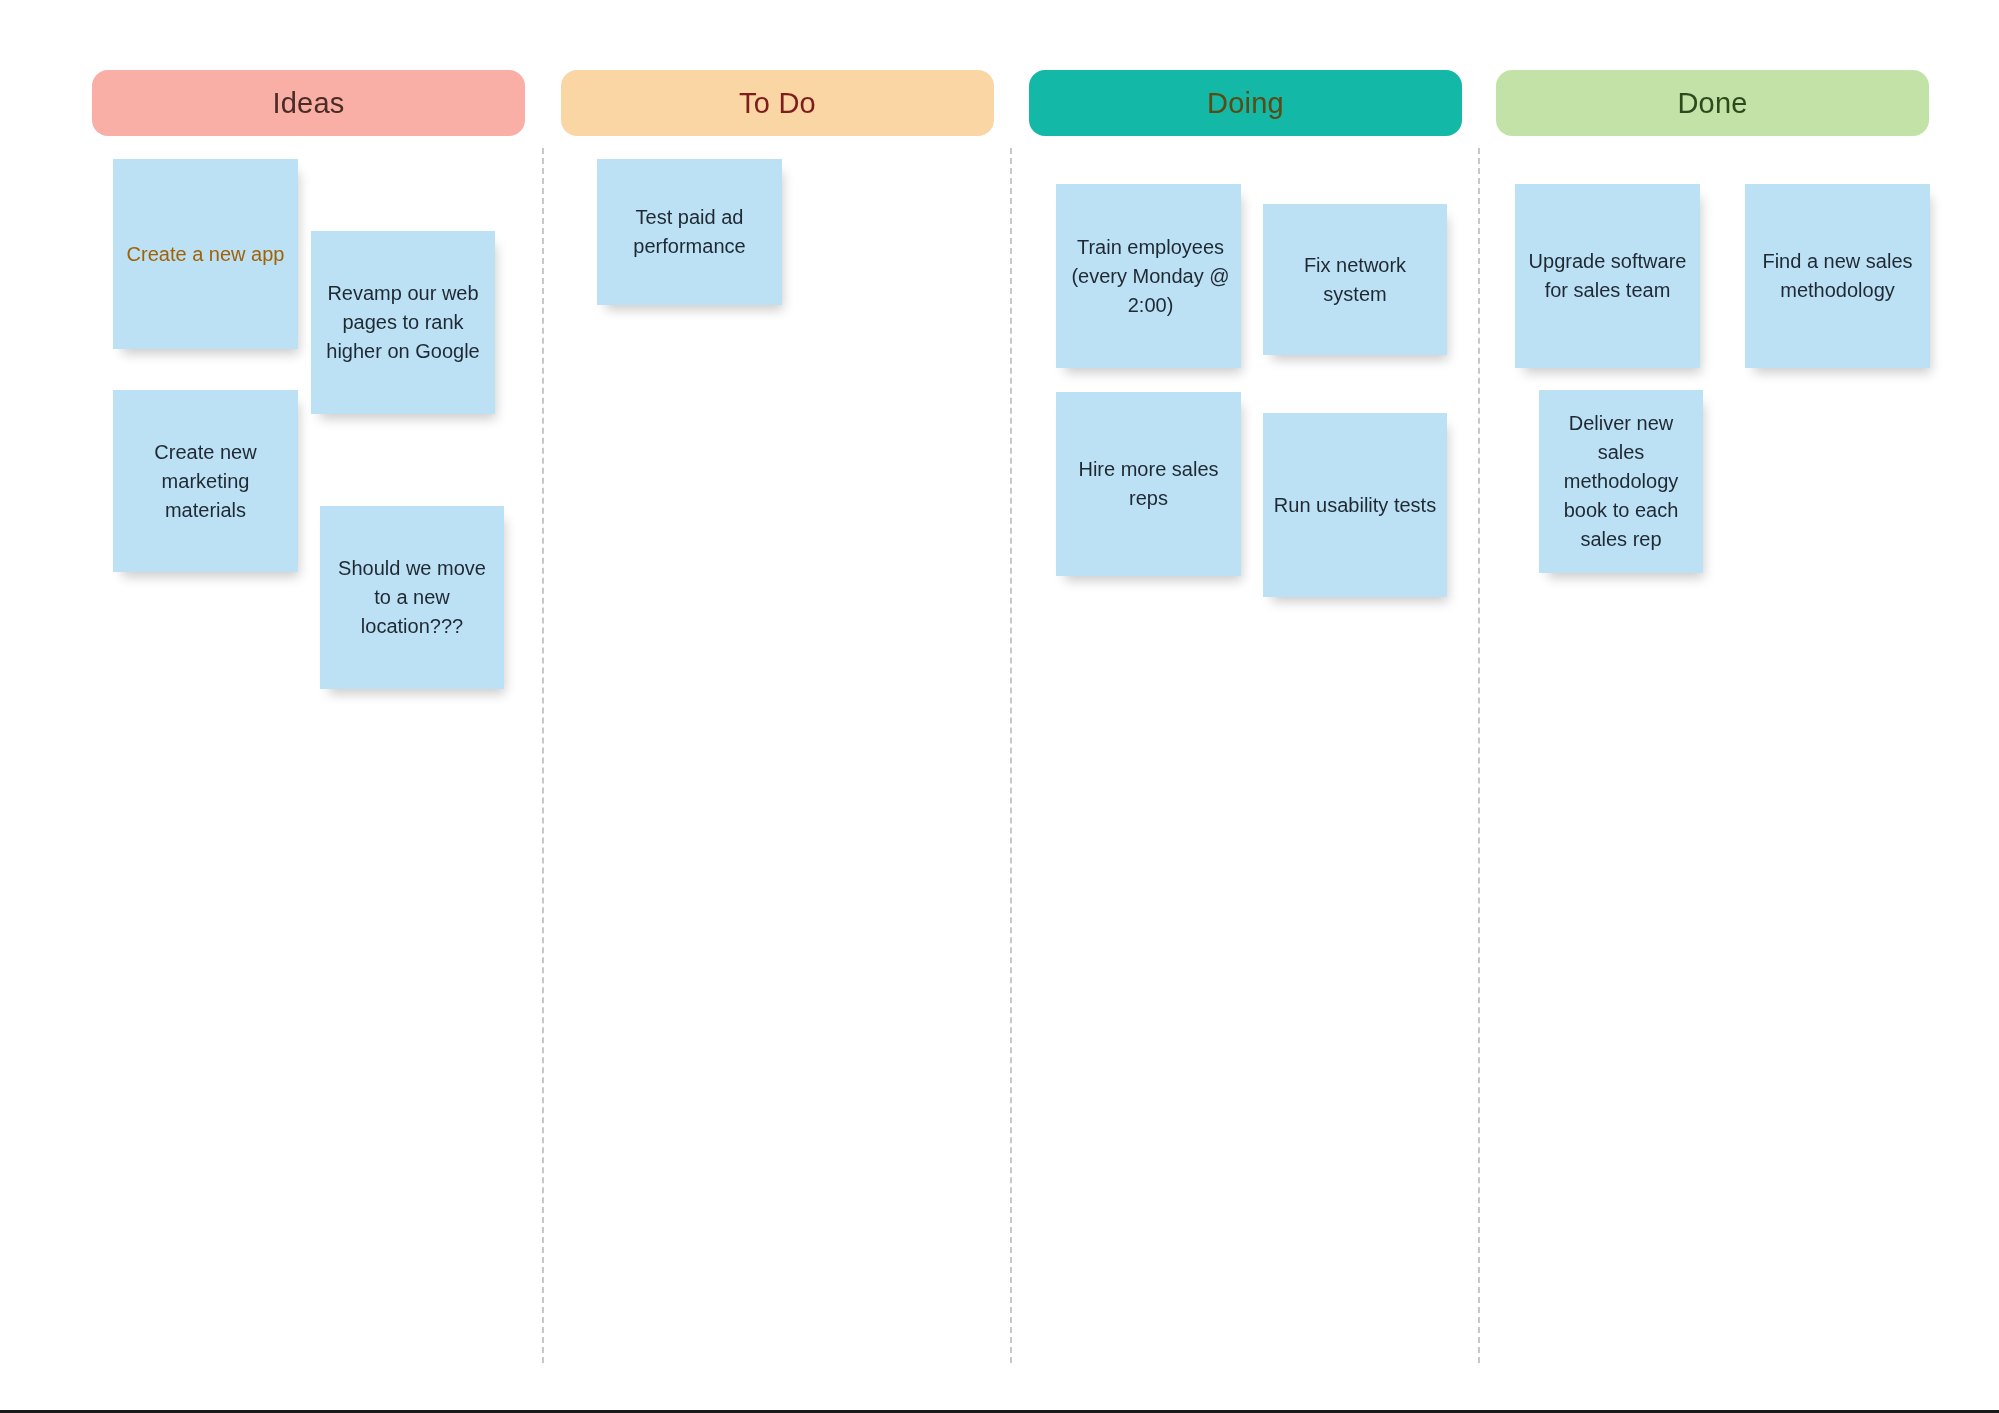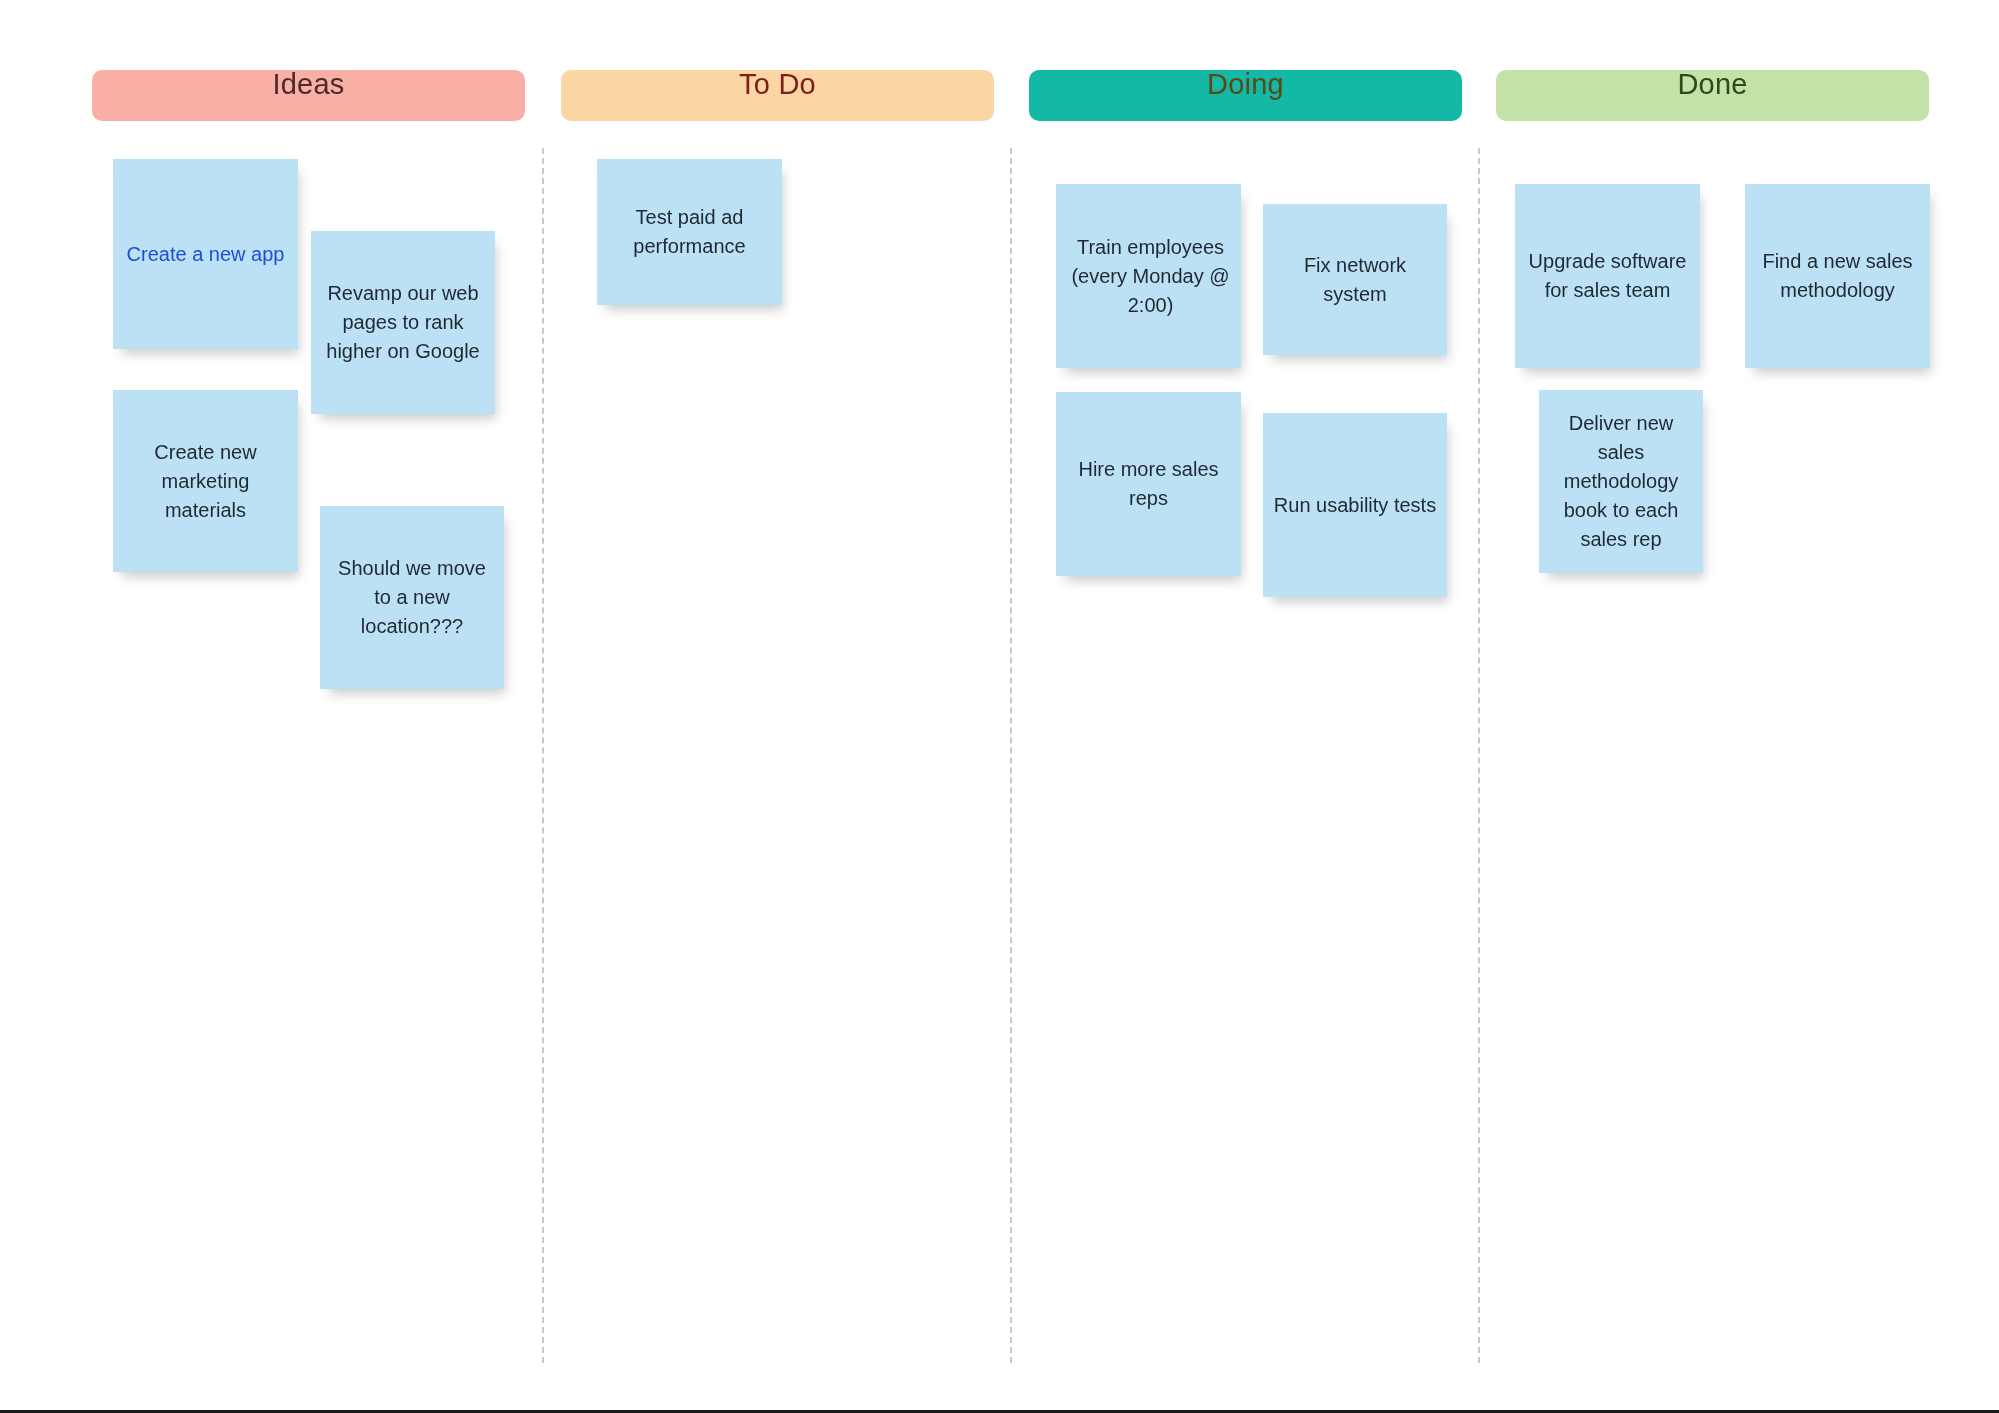--- a/index.html
+++ b/index.html
@@ -18,23 +18,24 @@
     height: 1413px;
     background: #ffffff;
     overflow: hidden;
     box-sizing: border-box;
     border-bottom: 3px solid #1a1a1a;
   }
 
   
   .col-header {
     position: absolute;
-    height: 51px;
-    border-radius: 10px;
+    height: 66px;
+    border-radius: 16px;
     display: flex;
+    align-items: center;
     justify-content: center;
     box-sizing: border-box;
   }
   .col-header .col-title {
     font-size: 29px;
     font-weight: 400;
     letter-spacing: 0.2px;
     line-height: 1;
     white-space: nowrap;
   }
@@ -83,21 +84,21 @@
         <span class="col-title" style="color: rgb(46, 74, 28);">Done</span>
       </div>
     </div>
   <div id="dividers-layer">
       <div class="divider" style="left: 542px; top: 148px; height: 1215px; border-left-color: rgb(200, 200, 200);"></div>
       <div class="divider" style="left: 1010px; top: 148px; height: 1215px; border-left-color: rgb(200, 200, 200);"></div>
       <div class="divider" style="left: 1478px; top: 148px; height: 1215px; border-left-color: rgb(200, 200, 200);"></div>
     </div>
   <div id="notes-layer">
       <div class="note" style="left: 113px; top: 159px; width: 185px; height: 190px; background: rgb(188, 224, 244);">
-        <span class="note-text" style="color: #1d4ed8;">Create a new app</span>
+        <span class="note-text" style="color: #a16207;">Create a new app</span>
       </div>
       <div class="note" style="left: 311px; top: 231px; width: 184px; height: 183px; background: rgb(188, 224, 244);">
         <span class="note-text" style="color: rgb(31, 41, 51);">Revamp our web pages to rank higher on Google</span>
       </div>
       <div class="note" style="left: 113px; top: 390px; width: 185px; height: 182px; background: rgb(188, 224, 244);">
         <span class="note-text" style="color: rgb(31, 41, 51);">Create new marketing materials</span>
       </div>
       <div class="note" style="left: 320px; top: 506px; width: 184px; height: 183px; background: rgb(188, 224, 244);">
         <span class="note-text" style="color: rgb(31, 41, 51);">Should we move to a new location???</span>
       </div>

